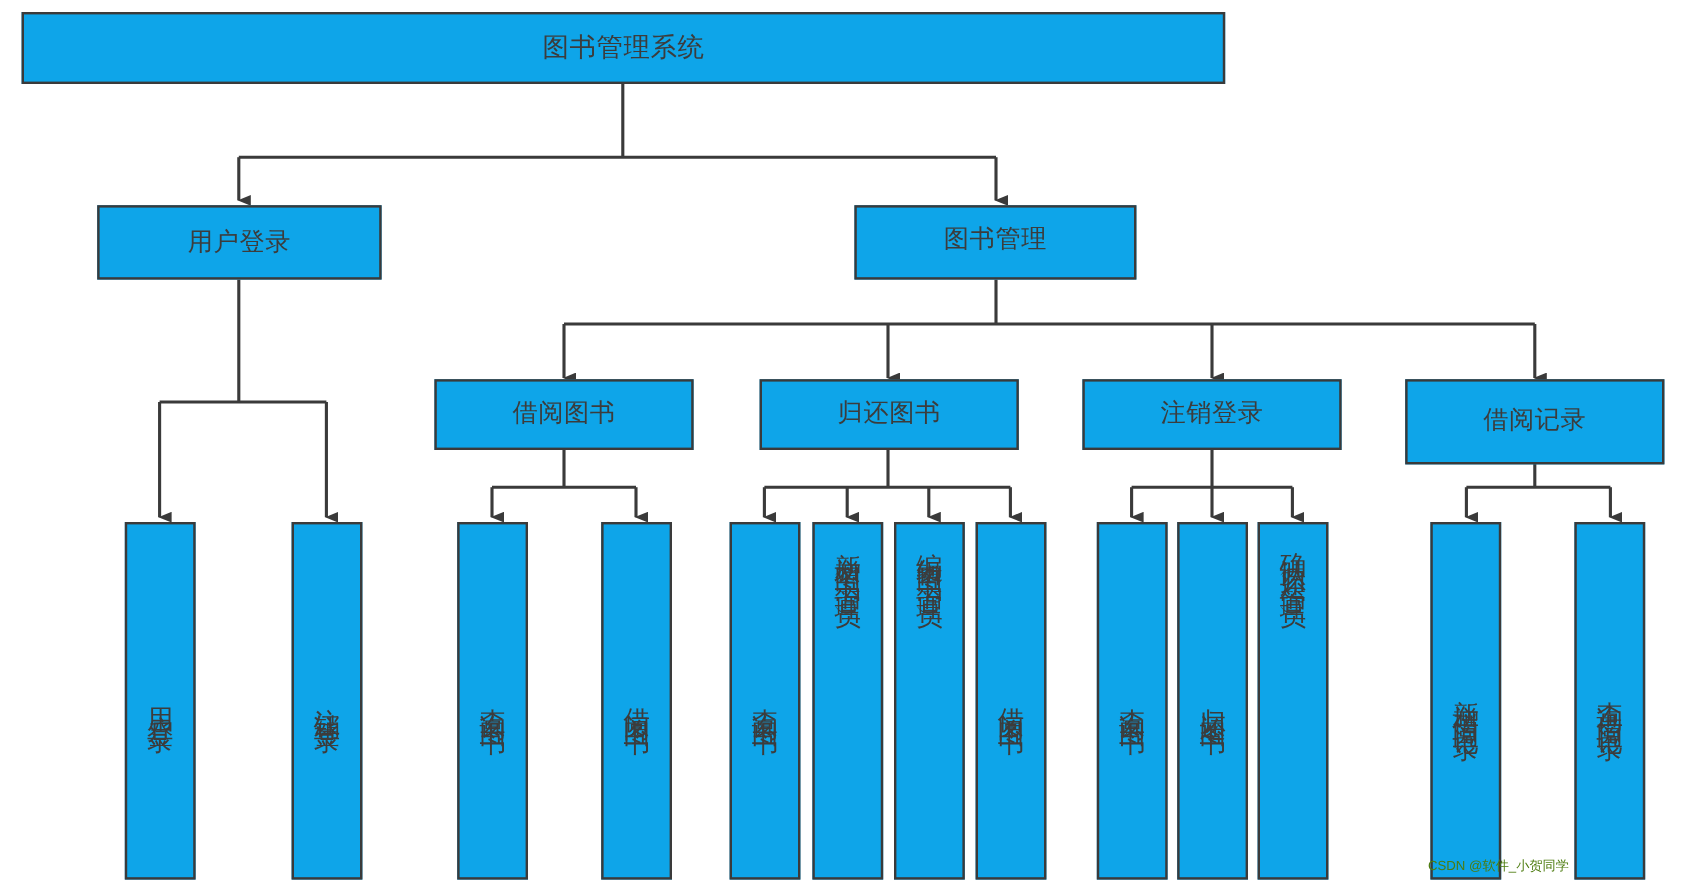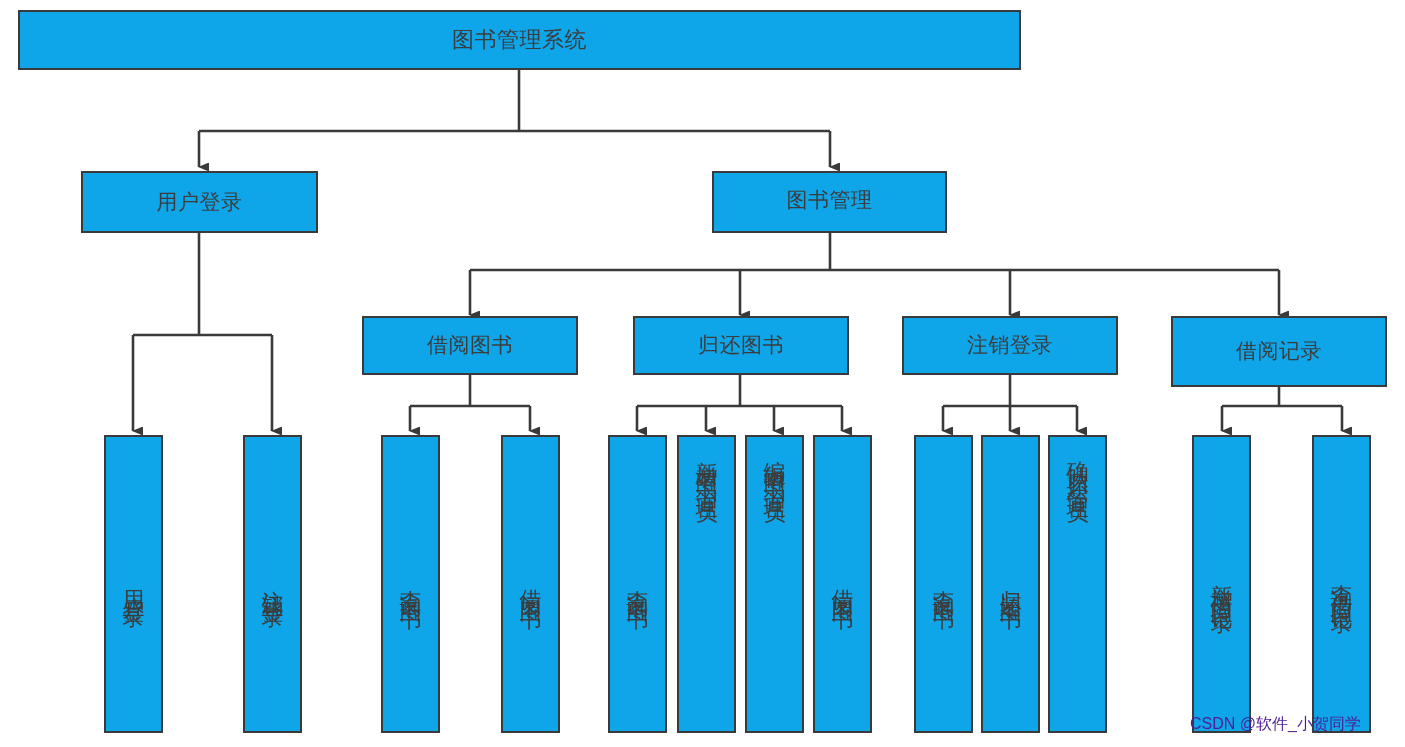--- a/index.html
+++ b/index.html
@@ -64,22 +64,22 @@
   .node.v-node .node-label {
     writing-mode: vertical-rl;
     text-orientation: upright;
     font-size: 22px;
     line-height: 1.0;
     letter-spacing: 6px;
     white-space: nowrap;
   }
   .watermark {
     position: absolute;
-    font-size: 16px;
-    color: #4c1d95;
+    font-size: 11px;
+    color: #4d7c0f;
     white-space: nowrap;
     user-select: none;
   }
 </style>
 </head>
 <body>
 
 <div id="canvas">
 
   <svg id="connectors" viewBox="0 0 1405 747" xmlns="http://www.w3.org/2000/svg">

